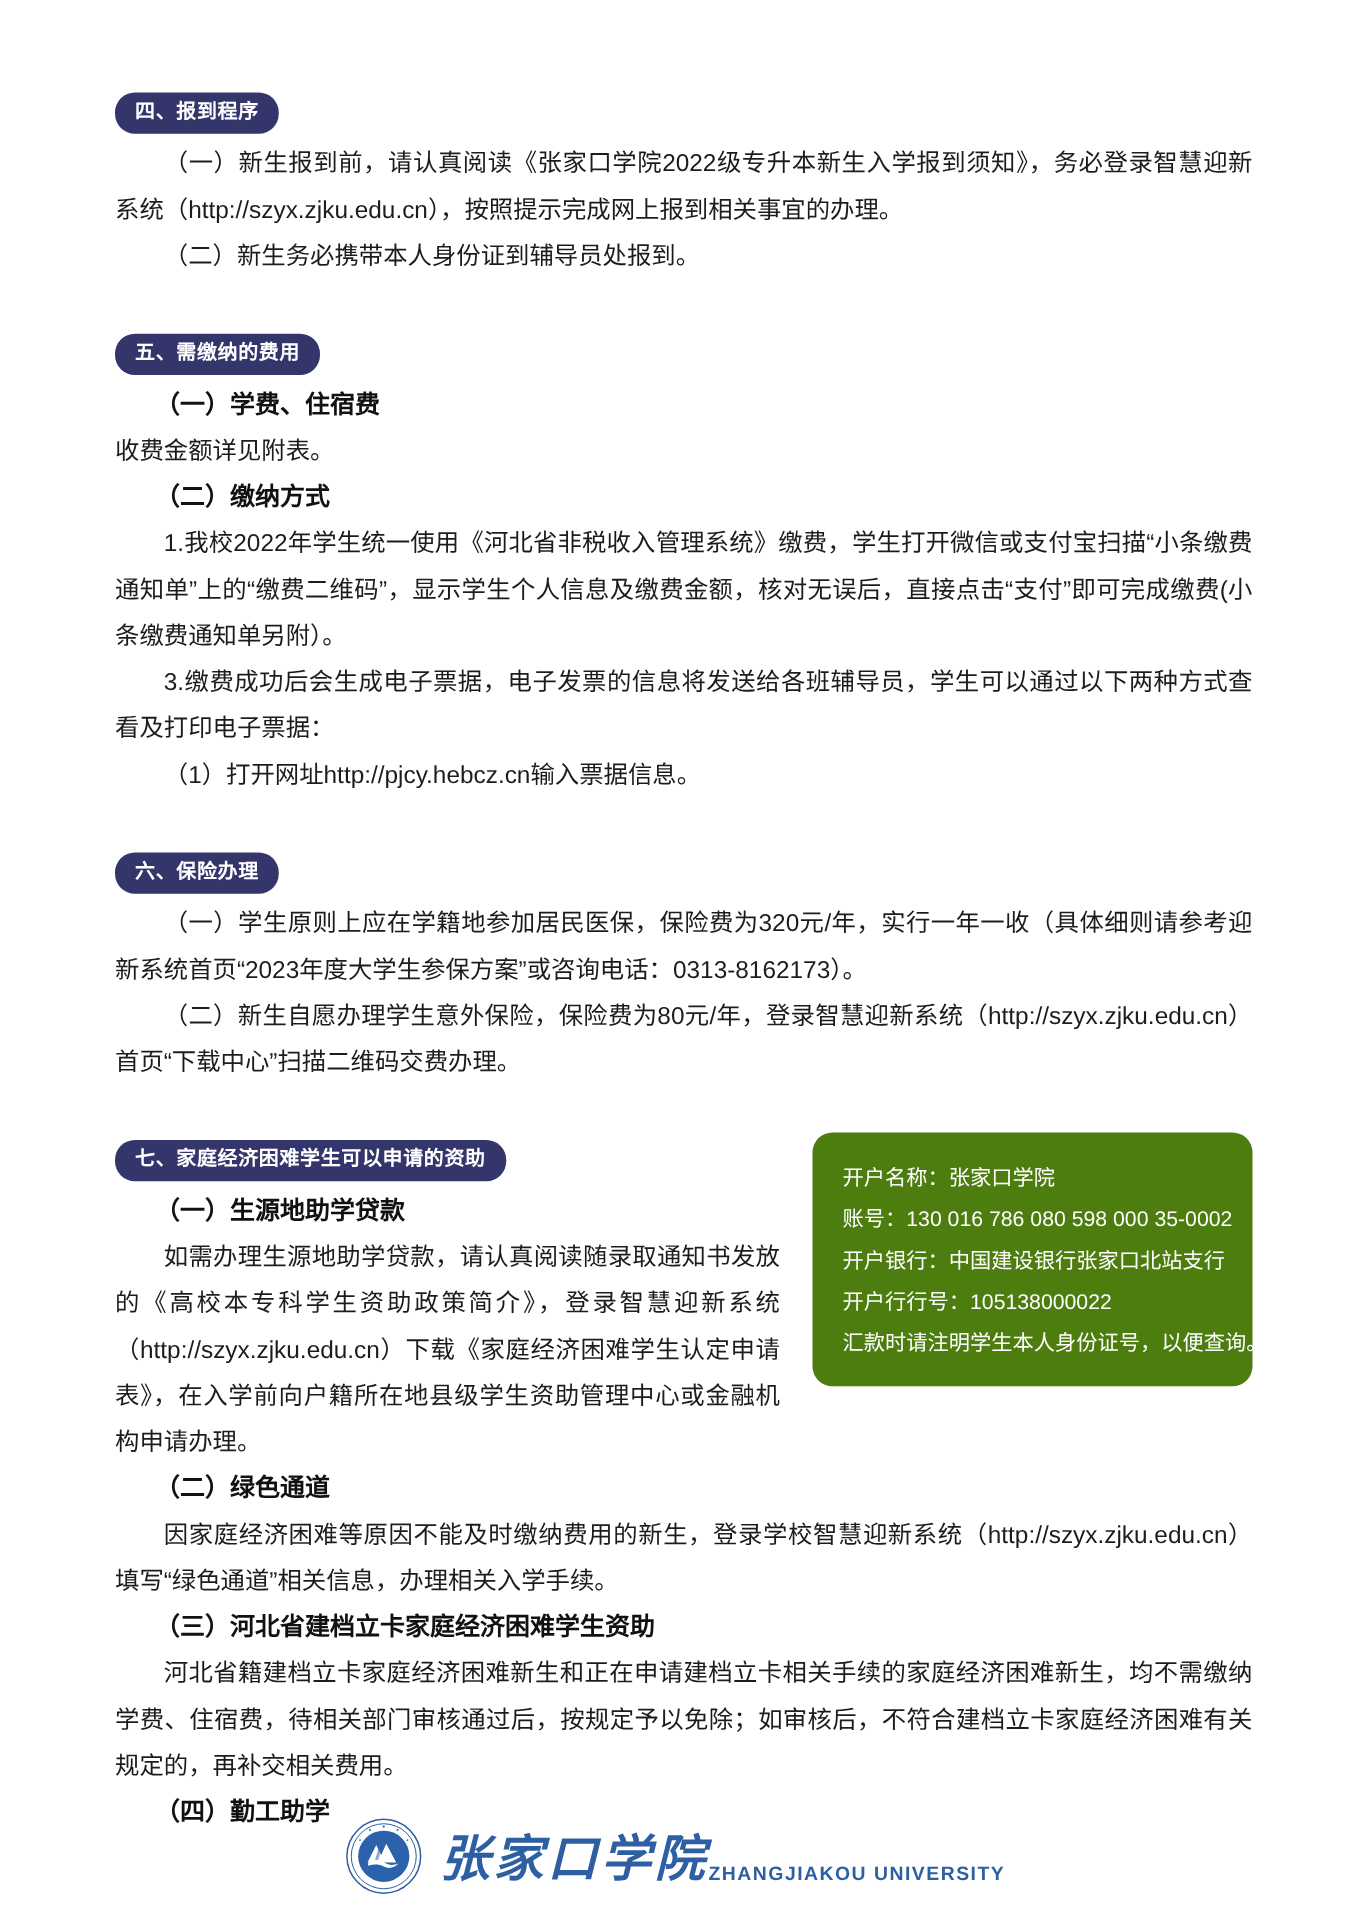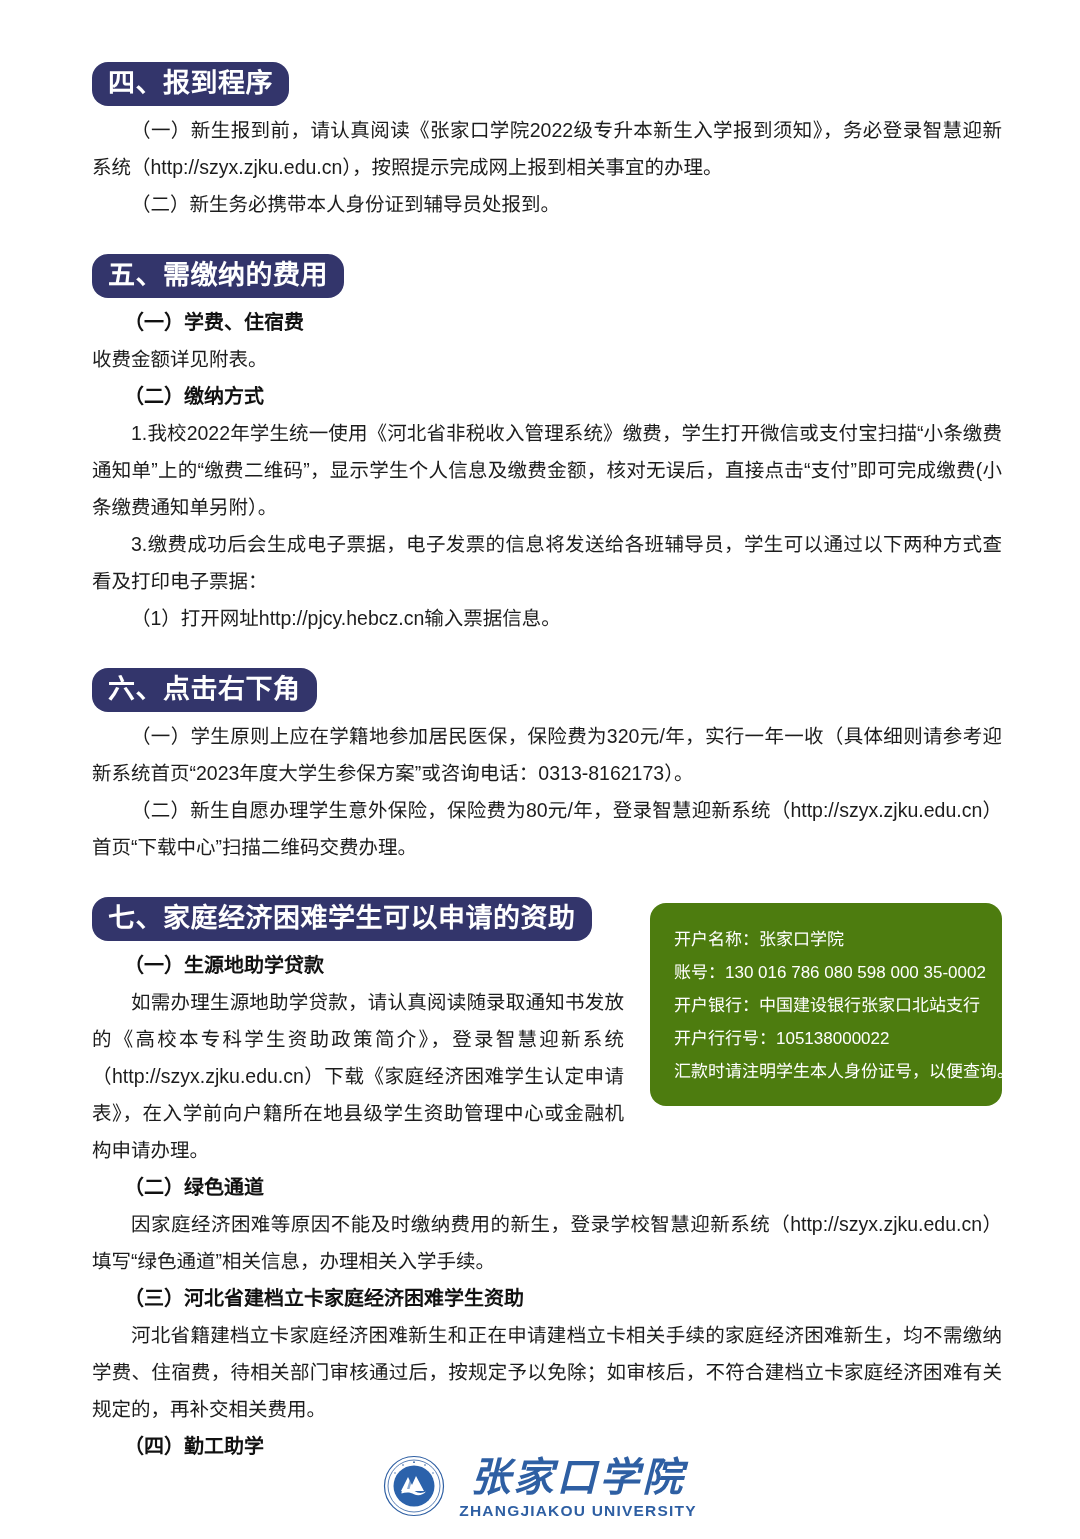--- a/index.html
+++ b/index.html
@@ -23,26 +23,26 @@
     padding: 62px 78px 0 92px;
     overflow: hidden;
   }
 
   
   .section-head {
     display: inline-block;
     background: #33356b;
     color: #ffffff;
     font-weight: bold;
-    font-size: 27px;
+    font-size: 16px;
     line-height: 1;
     padding: 8px 16px 9px 16px;
     border-radius: 16px;
     letter-spacing: 0.5px;
-    margin: 0 0 6px 0;
+    margin: 12px 0 6px 0;
     white-space: nowrap;
   }
   .sec-wrap { margin-top: 0; }
   .sec-gap-1 { margin-top: 0px; }
   .sec-gap { margin-top: 31px; }
 
   
   p {
     margin: 0;
     font-size: 19.5px;
@@ -85,21 +85,21 @@
     position: absolute;
     left: 0;
     right: 0;
     bottom: 18px;
     display: flex;
     align-items: center;
     justify-content: center;
     gap: 14px;
   }
   .seal { flex: 0 0 auto; }
-  .wordmark { display: flex; flex-direction: column; align-items: center; }
+  .wordmark { display: flex; flex-direction: row; align-items: flex-end; }
   .cn-name {
     font-family: "Liberation Serif", "DejaVu Serif", serif;
     font-size: 40px;
     font-weight: bold;
     font-style: italic;
     color: #2e5fa3;
     letter-spacing: 3px;
     line-height: 1.05;
   }
   .en-name {
@@ -127,21 +127,21 @@
     <div class="section-head">五、需缴纳的费用</div>
     <p class="sub-head">（一）学费、住宿费</p>
     <p>收费金额详见附表。</p>
     <p class="sub-head">（二）缴纳方式</p>
     <p class="indent">1.我校2022年学生统一使用《河北省非税收入管理系统》缴费，学生打开微信或支付宝扫描“小条缴费通知单”上的“缴费二维码”，显示学生个人信息及缴费金额，核对无误后，直接点击“支付”即可完成缴费(小条缴费通知单另附）。</p>
     <p class="indent">3.缴费成功后会生成电子票据，电子发票的信息将发送给各班辅导员，学生可以通过以下两种方式查看及打印电子票据：</p>
     <p class="indent">（1）打开网址http://pjcy.hebcz.cn输入票据信息。</p>
   </div>
 
   <div class="sec-wrap sec-gap">
-    <div class="section-head">六、点击右下角</div>
+    <div class="section-head">六、保险办理</div>
     <p class="indent">（一）学生原则上应在学籍地参加居民医保，保险费为320元/年，实行一年一收（具体细则请参考迎新系统首页“2023年度大学生参保方案”或咨询电话：0313-8162173）。</p>
     <p class="indent">（二）新生自愿办理学生意外保险，保险费为80元/年，登录智慧迎新系统（http://szyx.zjku.edu.cn）首页“下载中心”扫描二维码交费办理。</p>
   </div>
 
   <div class="sec-wrap sec-gap">
     <div class="section-head">七、家庭经济困难学生可以申请的资助</div>
 
     
     <div class="info-card">
       <div class="line">开户名称：张家口学院</div>

